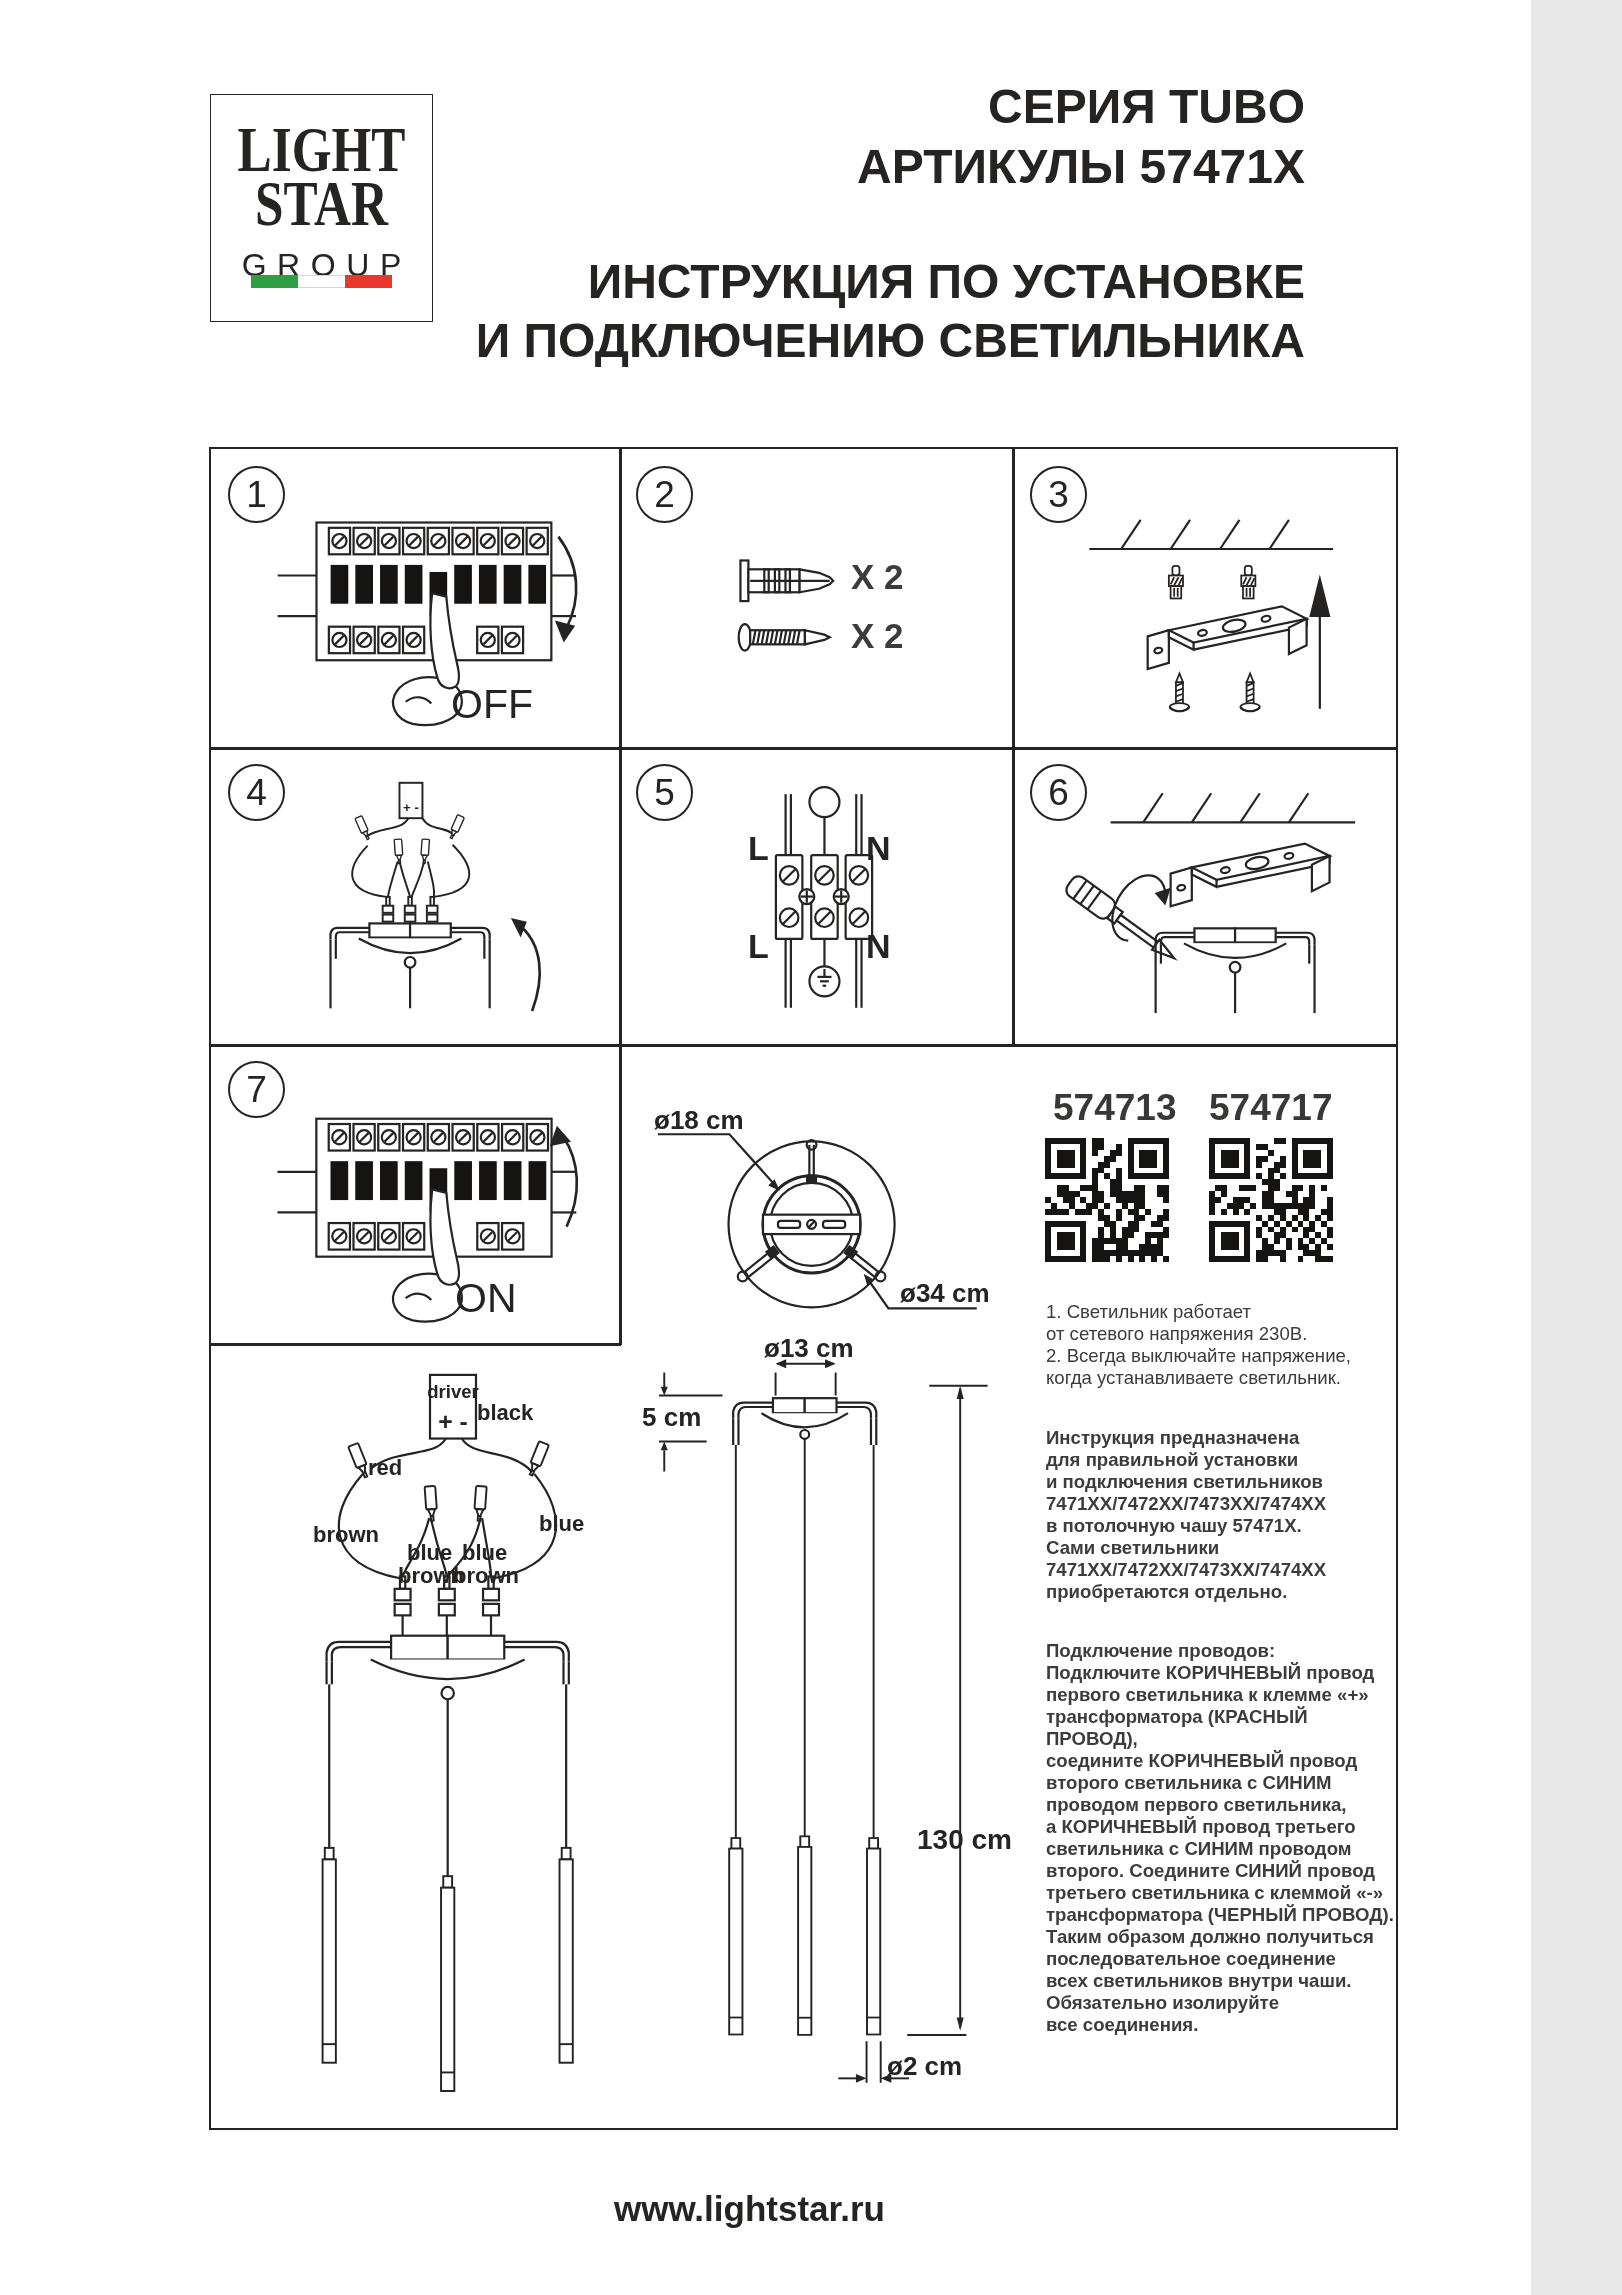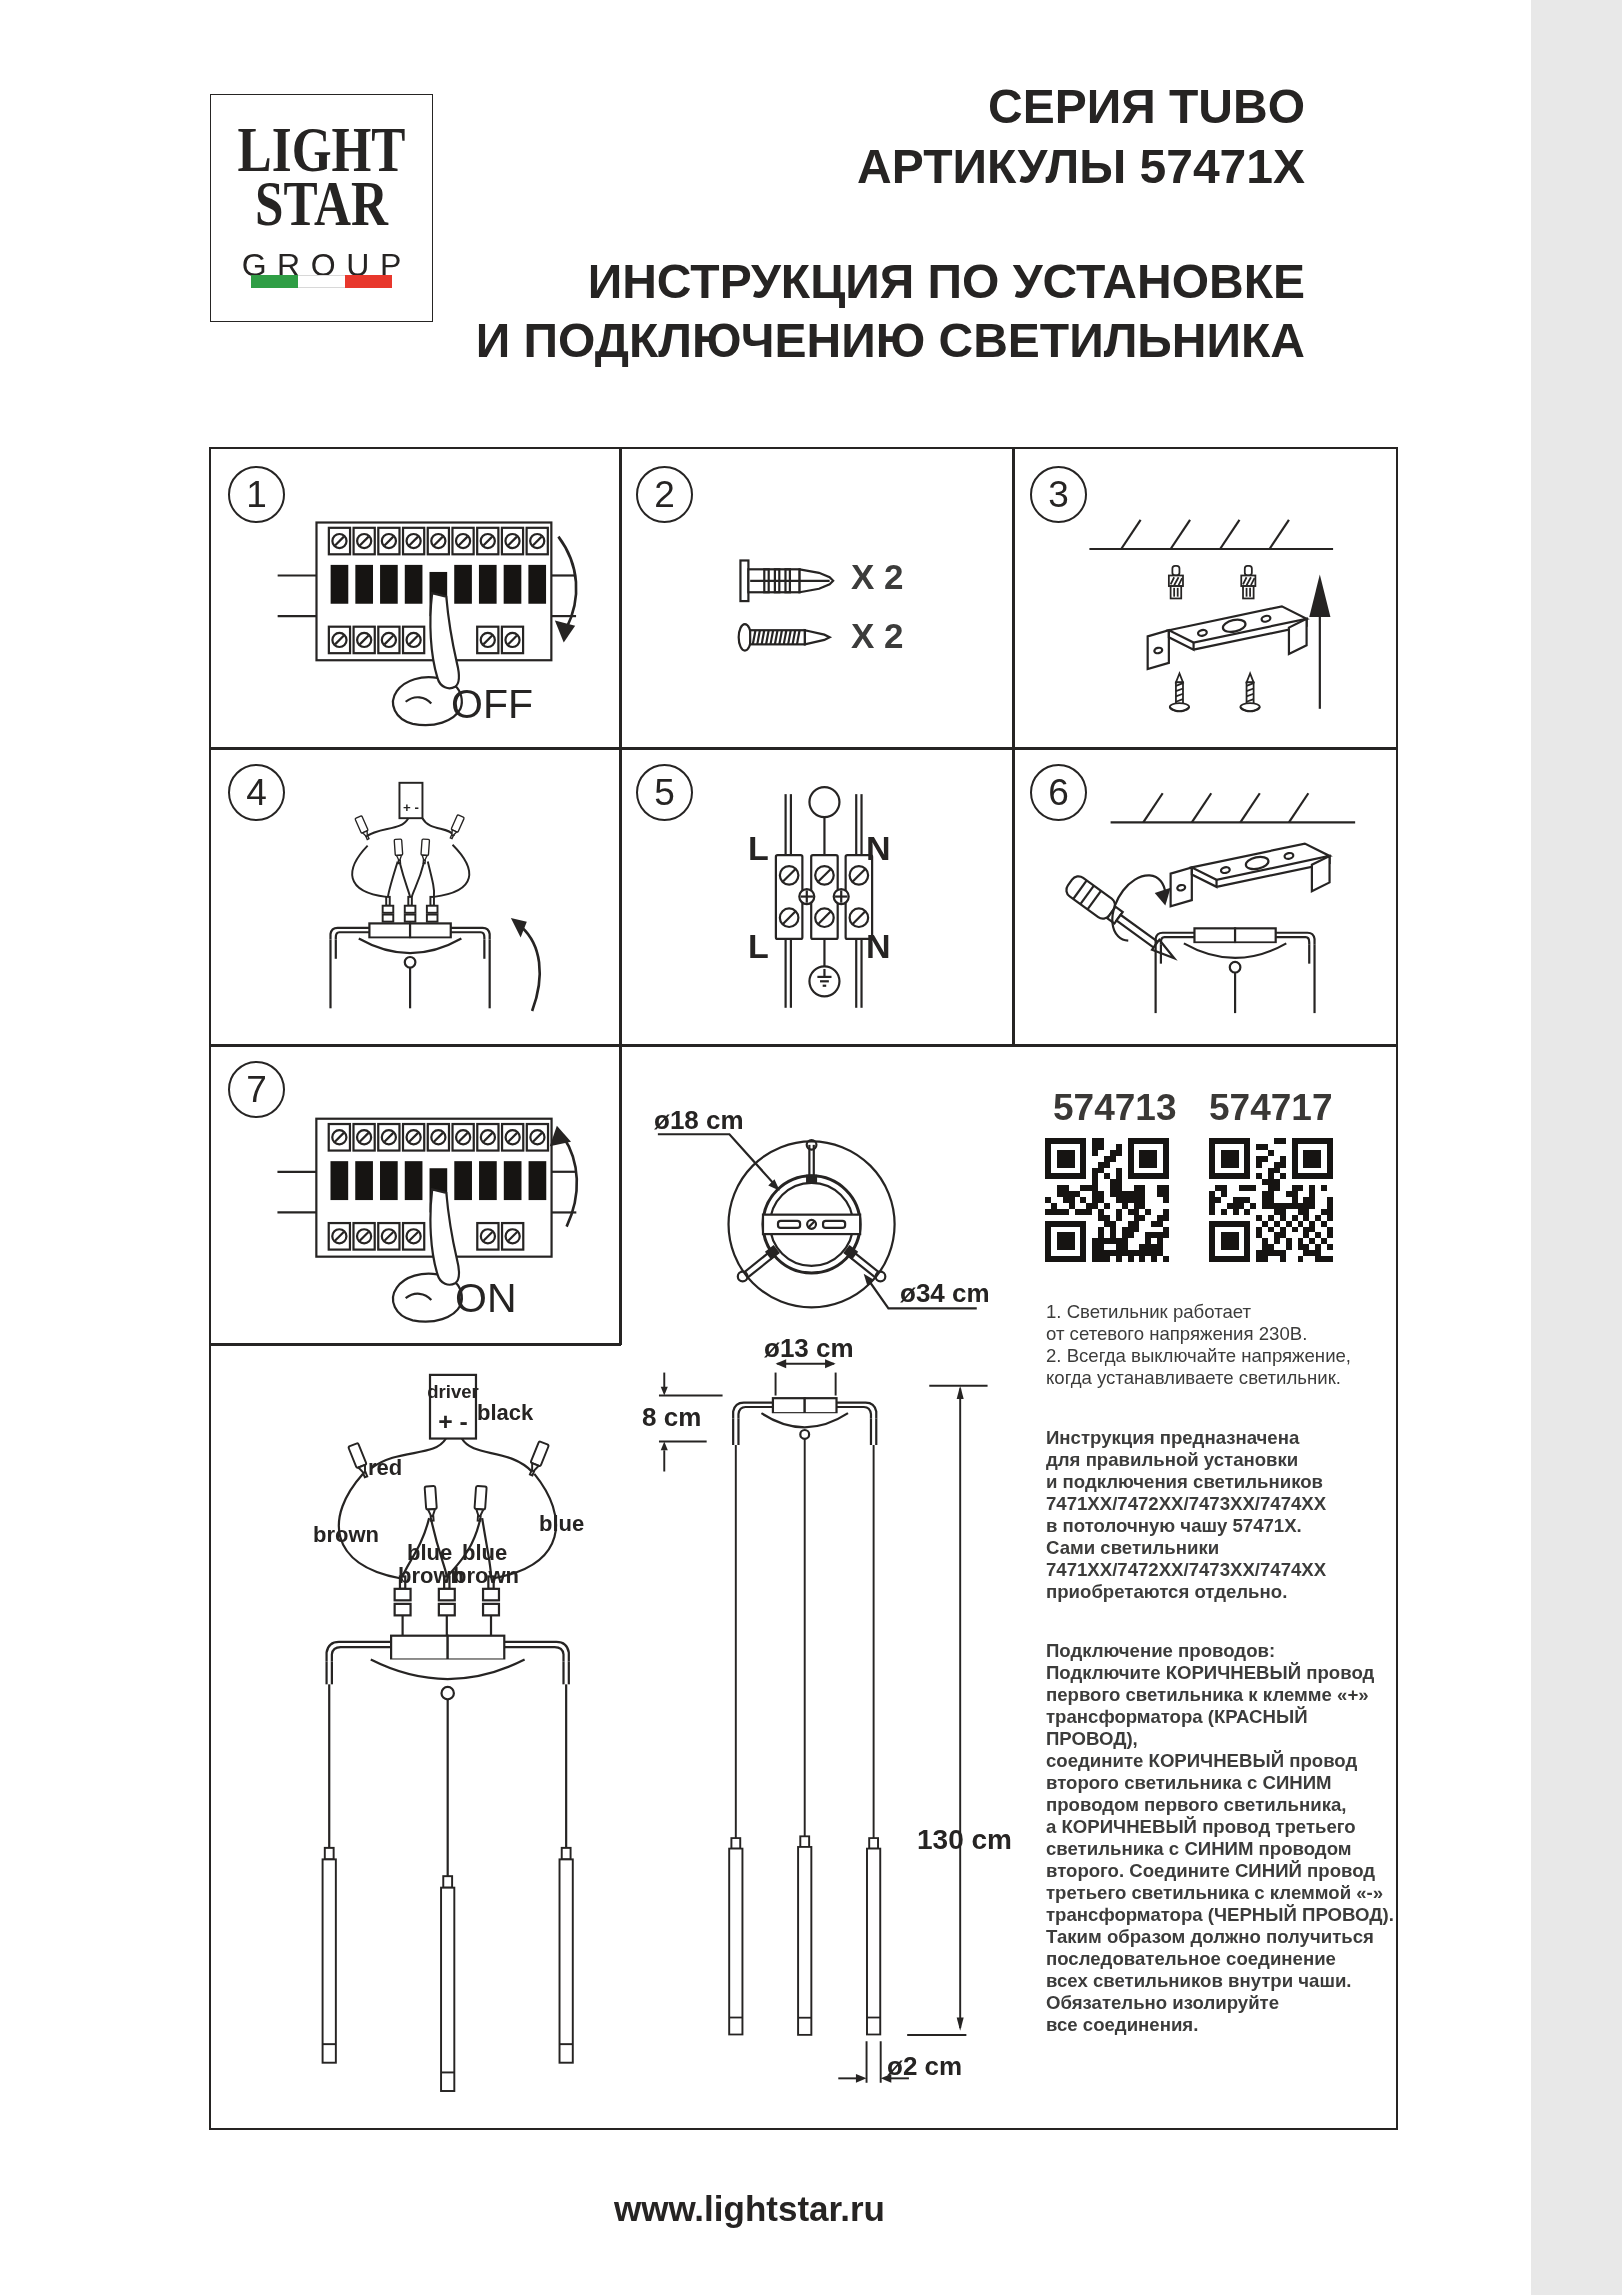--- a/index.html
+++ b/index.html
@@ -1040,20 +1040,20 @@
     <g>
       <line x1="261" y1="805" x2="261" y2="852"></line>
         <line x1="277" y1="805" x2="277" y2="852"></line>
       <line x1="229" y1="847" x2="255" y2="847"></line>
       <polygon points="261,847 249,842 249,852" fill="#262423" stroke="none"></polygon>
       <line x1="283" y1="847" x2="309" y2="847"></line>
       <polygon points="277,847 289,842 289,852" fill="#262423" stroke="none"></polygon>
     </g>
   </svg>
   <div class="dim" style="left:764px;top:1333px;">ø13 cm</div>
-  <div class="dim" style="left:642px;top:1402px;">8 cm</div>
+  <div class="dim" style="left:642px;top:1402px;">5 cm</div>
   <div class="dim" style="left:917px;top:1824px;font-size:28px;">130 cm</div>
   <div class="dim" style="left:887px;top:2051px;">ø2 cm</div>
 
   <div class="abs" style="left:614px;top:2189px;font-size:35px;font-weight:700;color:#262423;">www.lightstar.ru</div>
 
 </div>
 
 
 </body></html>

